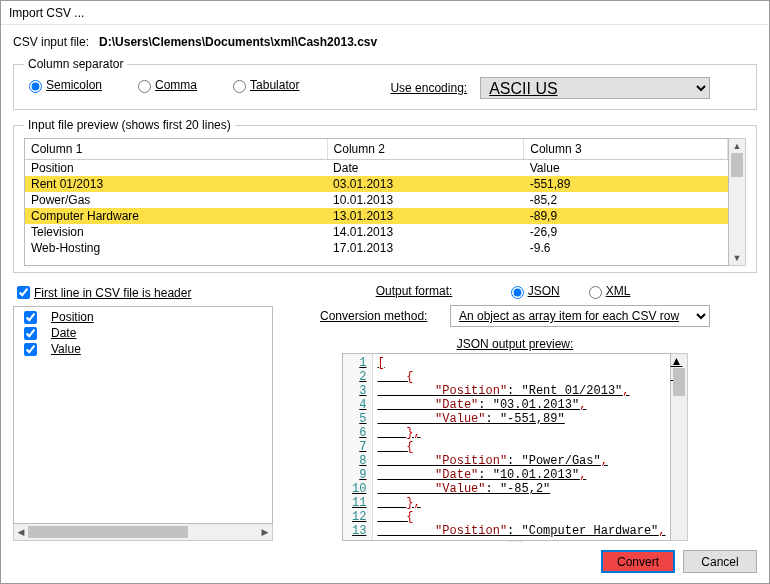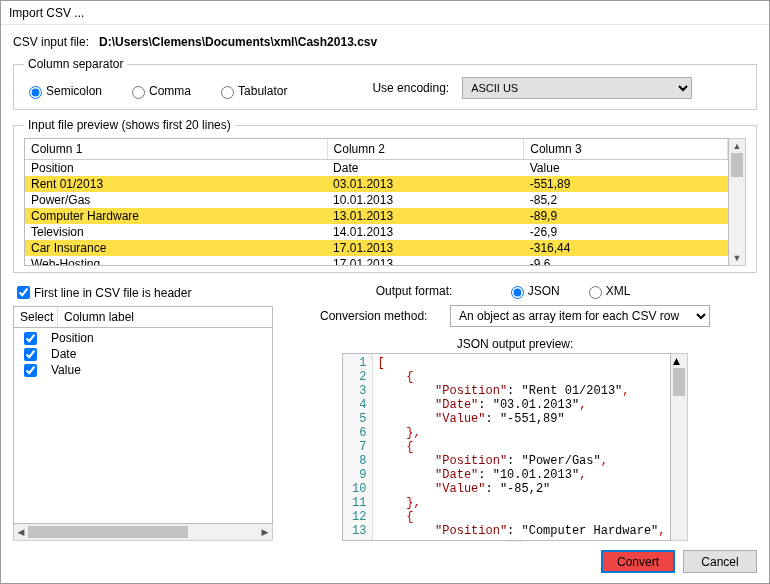--- a/index.html
+++ b/index.html
@@ -36,31 +36,31 @@
   .file-path { font-weight: 700; }
   fieldset.group {
     border: 1px solid #ccc;
     margin: 0 0 8px 0;
     padding: 6px 10px 10px 10px;
   }
   fieldset.group > legend {
     padding: 0 4px;
     font-size: 12px;
   }
-  .sep-row { display: flex; align-items: flex-end; gap: 1px; }
+  .sep-row { display: flex; align-items: flex-start; gap: 7px; text-decoration: underline; }
   .radio { display: inline-flex; align-items: center; margin-right: 24px; cursor: pointer; }
   .radio input { margin-right: 4px; }
   .enc-wrap { margin-left: 60px; display: flex; align-items: center; }
   .enc-wrap label { margin-right: 13px; }
   select.enc {
     width: 230px; height: 22px;
     border: 1px solid #adadad;
     background: #e1e1e1;
     padding: 0 4px;
-    font-family: inherit; font-size: 11px;
+    font-family: inherit; font-size: 16px;
   }
   select.method {
     width: 260px; height: 22px;
     border: 1px solid #adadad;
     background: #fff;
     padding: 0 4px;
     font-family: inherit; font-size: 12px;
   }
   
   .preview-area {
@@ -107,20 +107,21 @@
     display:flex; align-items:center; justify-content:center;
     color:#555; font-size:9px;
   }
   .vscroll .arrow.up { top:0; }
   .vscroll .arrow.down { bottom:0; }
   
   .lower {
     display: flex;
     margin-top: 10px;
     height: 258px;
+    text-decoration: underline;
   }
   .left-col { width: 260px; display:flex; flex-direction:column; }
   .chk { display:flex; align-items:center; margin-bottom:4px; cursor:pointer; }
   .chk input { margin-right:4px; }
   .col-list-head {
     display:flex;
     border:1px solid #bbb;
     border-bottom:none;
   }
   .col-list-head div {
@@ -300,25 +301,20 @@
                 <tr class="alt">
                   <td>Computer Hardware</td>
                   <td>13.01.2013</td>
                   <td>-89,9</td>
                 </tr>
                 <tr>
                   <td>Television</td>
                   <td>14.01.2013</td>
                   <td>-26,9</td>
                 </tr>
-                <tr class="alt">
-                  <td>Car Insurance</td>
-                  <td>17.01.2013</td>
-                  <td>-316,44</td>
-                </tr>
                 <tr>
                   <td>Web-Hosting</td>
                   <td>17.01.2013</td>
                   <td>-9.6</td>
                 </tr>
               </tbody>
           </table>
         </div>
         <div class="vscroll">
           <div class="arrow up">▲</div>
@@ -327,24 +323,20 @@
         </div>
       </div>
     </fieldset>
 
     <div class="lower">
       <div class="left-col">
         <label class="chk">
           <input type="checkbox" checked="" style="">
           <span>First line in CSV file is header</span>
         </label>
-        <div class="col-list-head">
-          <div style="width:44px">Select</div>
-          <div style="flex:1;border-right:none">Column label</div>
-        </div>
         <div class="col-list-body" id="col-list-body">
             <div class="item">
               <input type="checkbox" checked="" style="">
               <span>Position</span>
             </div>
             <div class="item">
               <input type="checkbox" checked="" style="">
               <span>Date</span>
             </div>
             <div class="item">

